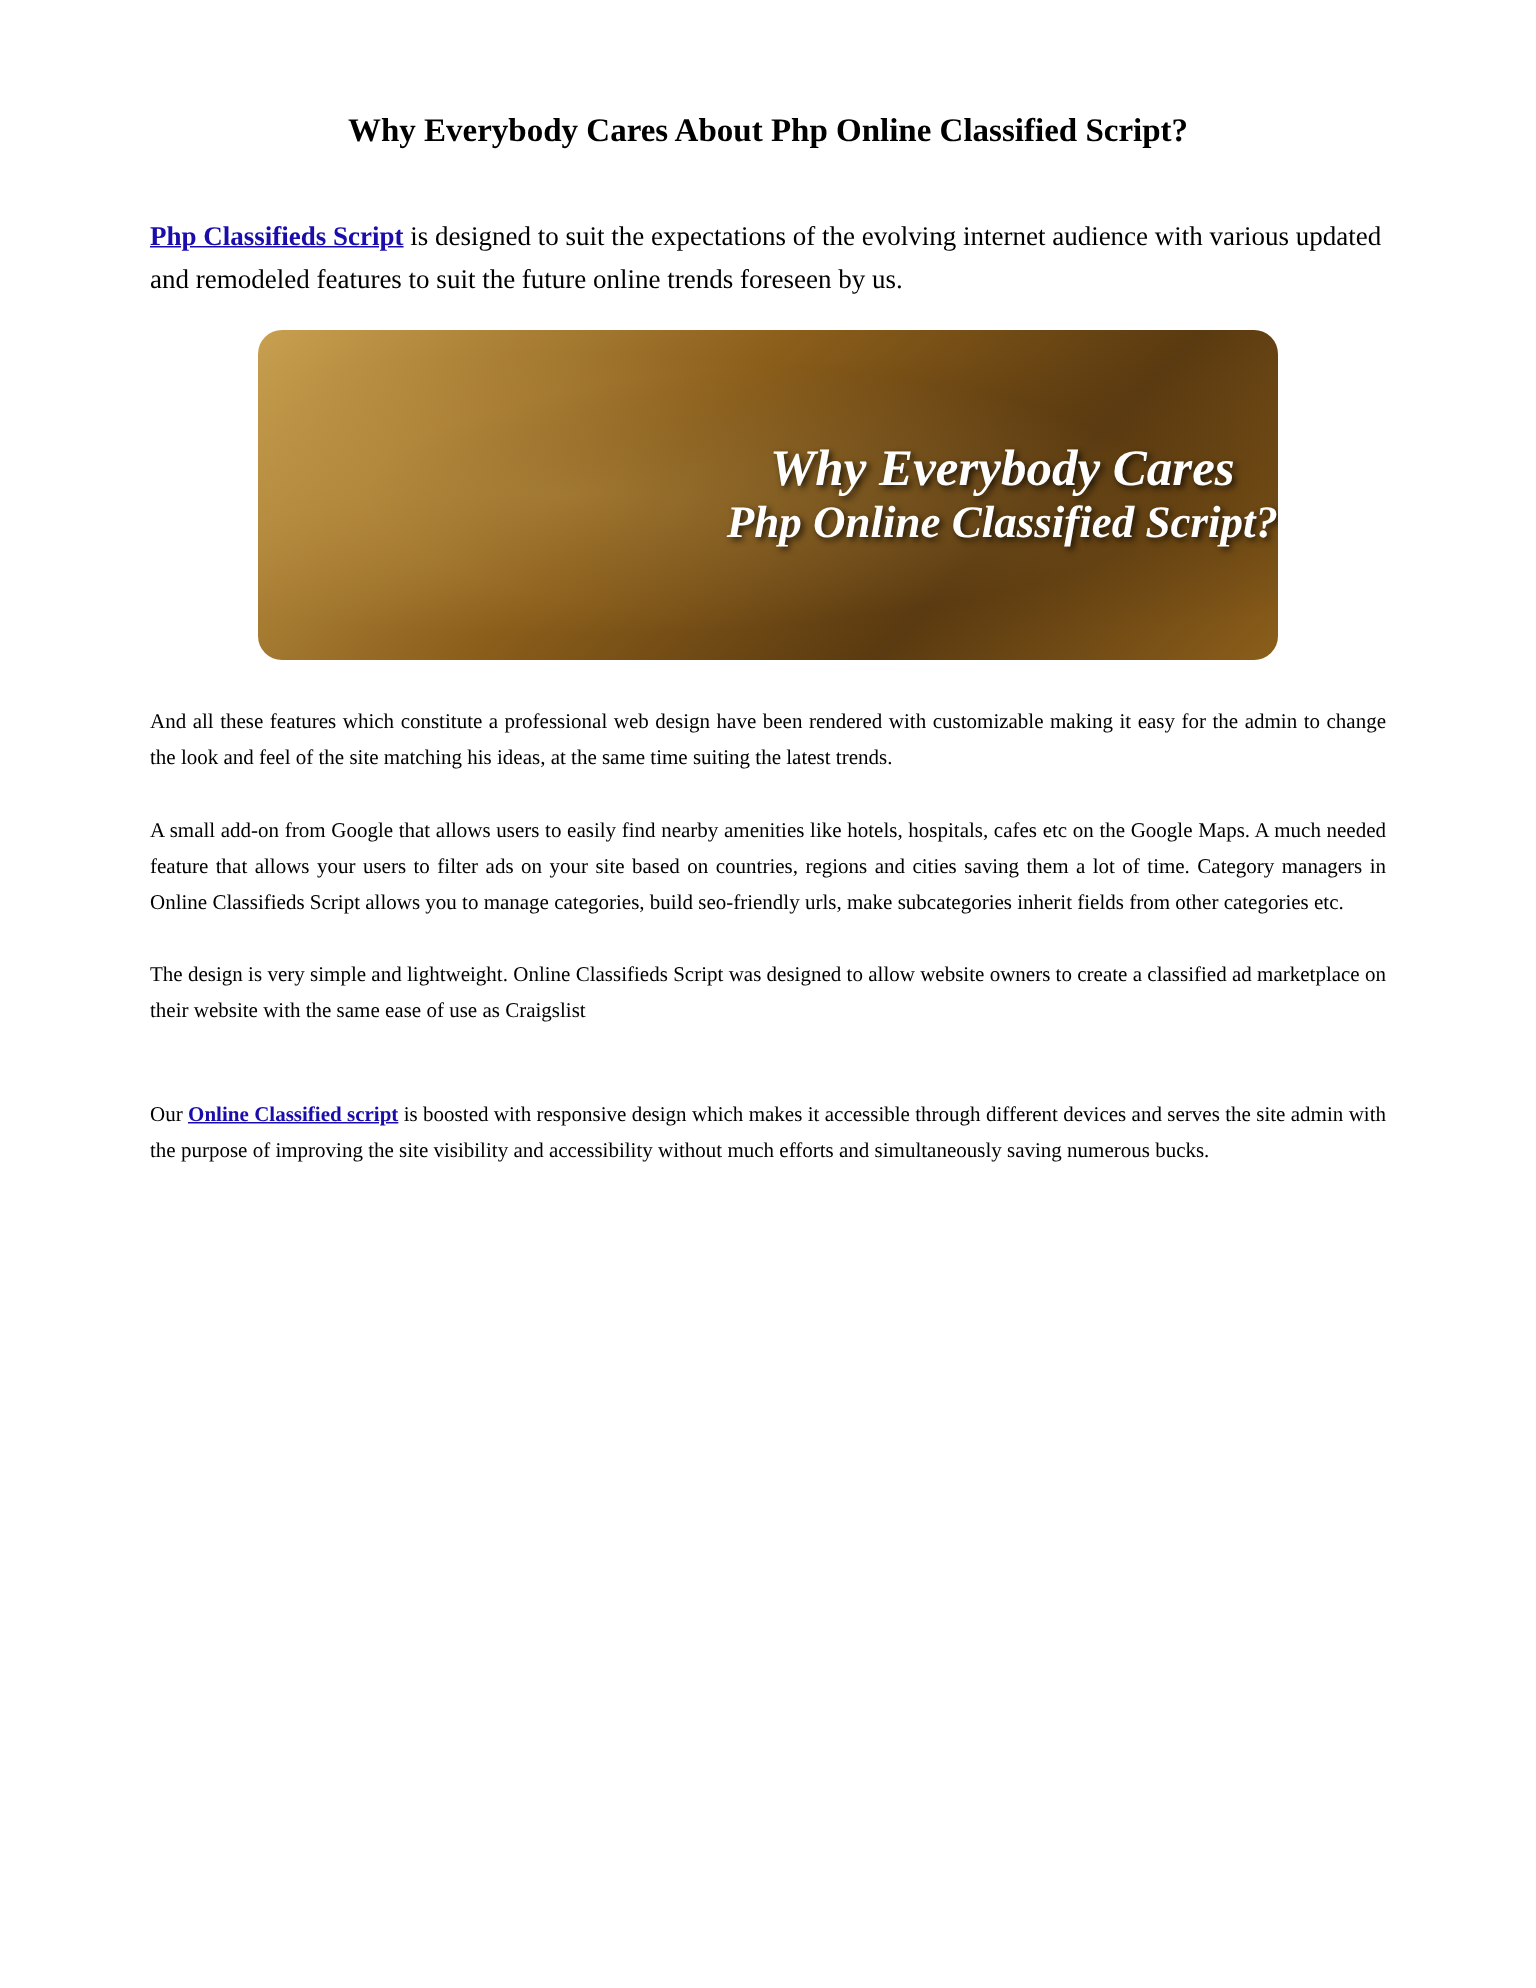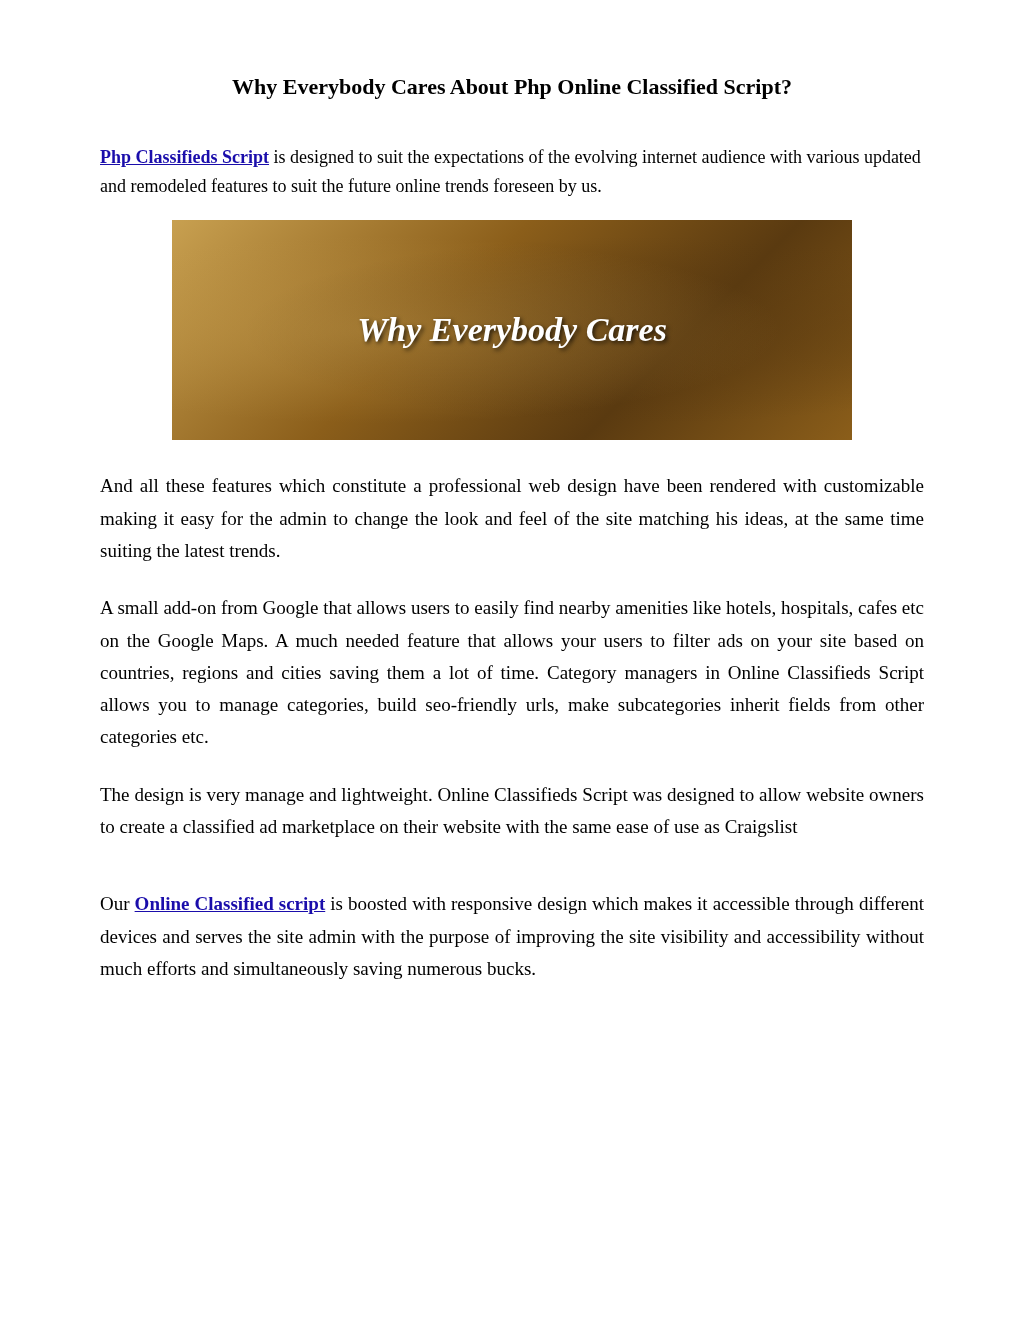--- a/index.html
+++ b/index.html
@@ -43,24 +43,24 @@
       width: 100%;
       margin: 20px 0 30px 0;
       display: flex;
       justify-content: center;
     }
 
     .banner-image {
       width: 680px;
       height: 220px;
       background: linear-gradient(135deg, #c8a050 0%, #8b5e1a 40%, #5a3a10 70%, #8b5e1a 100%);
-      border-radius: 0;
+      border-radius: 16px;
       display: flex;
       align-items: center;
-      justify-content: center;
+      justify-content: flex-end;
       position: relative;
       overflow: hidden;
     }
 
     .banner-image::before {
       content: '';
       position: absolute;
       top: 0; left: 0; right: 0; bottom: 0;
       background: radial-gradient(ellipse at 30% 50%, rgba(200,160,80,0.4) 0%, transparent 60%),
                   radial-gradient(ellipse at 70% 50%, rgba(90,58,16,0.6) 0%, transparent 60%);
@@ -93,21 +93,21 @@
     .banner-text .line3 {
       font-size: 30px;
       font-weight: bold;
       font-style: italic;
       display: block;
       font-family: Georgia, serif;
       color: #ffffff;
     }
 
     .body-paragraph {
-      font-size: 19px;
+      font-size: 14px;
       line-height: 1.7;
       margin-bottom: 25px;
       text-align: justify;
     }
 
     .spacer {
       height: 20px;
     }
   </style>
 </head>
@@ -116,27 +116,28 @@
 <h1 class="page-title">Why Everybody Cares About Php Online Classified Script?</h1>
 
 <p class="intro-paragraph">
   <a class="link-text">Php Classifieds Script</a><span> is designed to suit the expectations of the evolving internet audience with various updated and remodeled features to suit the future online trends foreseen by us.</span>
 </p>
 
 <div class="image-container">
   <div class="banner-image">
     <div class="banner-text">
       <span class="line1">Why Everybody Cares</span>
+      <span class="line3">Php Online Classified Script?</span>
     </div>
   </div>
 </div>
 
 <p class="body-paragraph">And all these features which constitute a professional web design have been rendered with customizable making it easy for the admin to change the look and feel of the site matching his ideas, at the same time suiting the latest trends.</p>
 
 <p class="body-paragraph">A small add-on from Google that allows users to easily find nearby amenities like hotels, hospitals, cafes etc on the Google Maps. A much needed feature that allows your users to filter ads on your site based on countries, regions and cities saving them a lot of time. Category managers in Online Classifieds Script allows you to manage categories, build seo-friendly urls, make subcategories inherit fields from other categories etc.</p>
 
-<p class="body-paragraph">The design is very manage and lightweight. Online Classifieds Script was designed to allow website owners to create a classified ad marketplace on their website with the same ease of use as Craigslist</p>
+<p class="body-paragraph">The design is very simple and lightweight. Online Classifieds Script was designed to allow website owners to create a classified ad marketplace on their website with the same ease of use as Craigslist</p>
 
 <div class="spacer"></div>
 
 <p class="body-paragraph">
   <span>Our </span><a class="link-text">Online Classified script</a><span> is boosted with responsive design which makes it accessible through different devices and serves the site admin with the purpose of improving the site visibility and accessibility without much efforts and simultaneously saving numerous bucks.</span>
 </p>
 
 </body></html>

